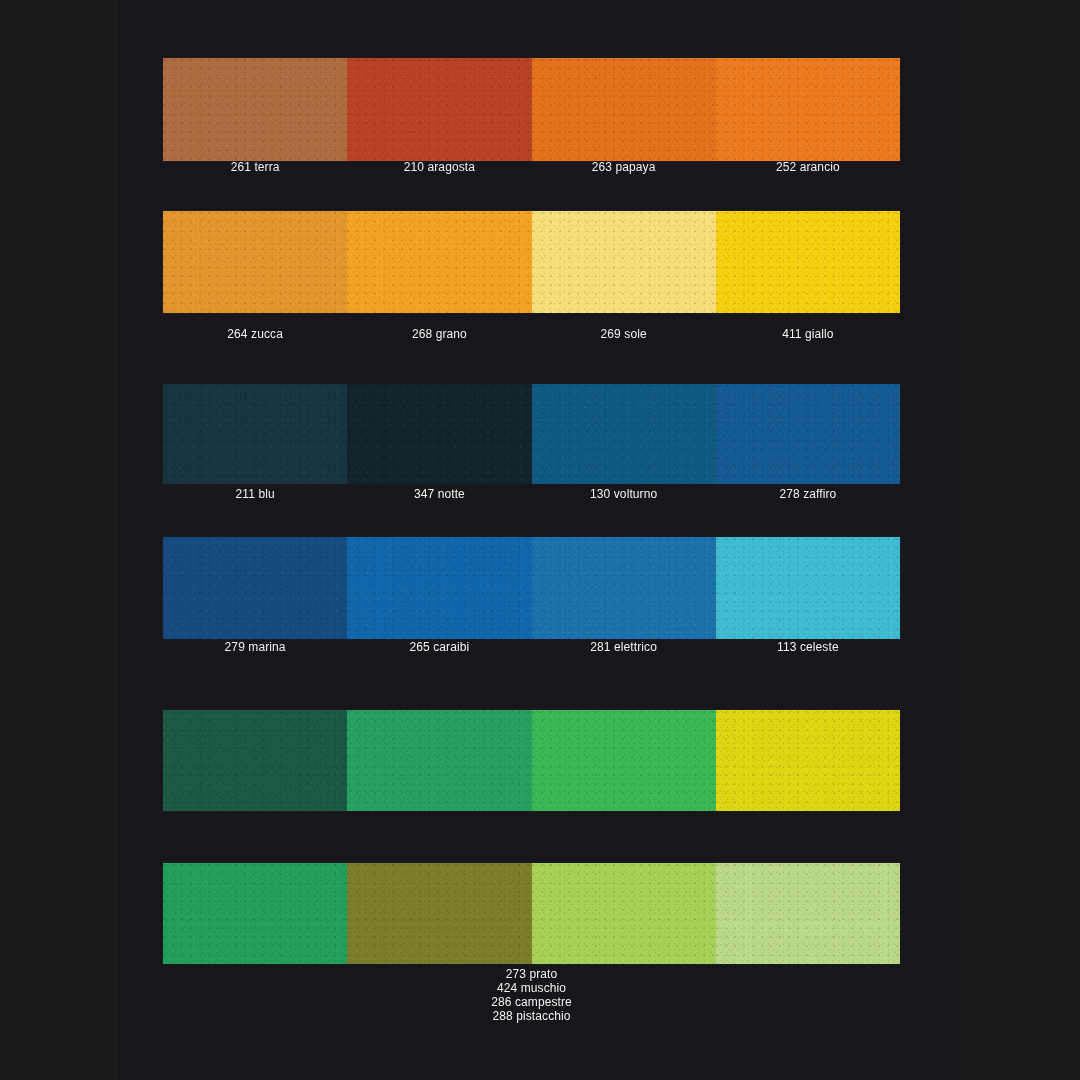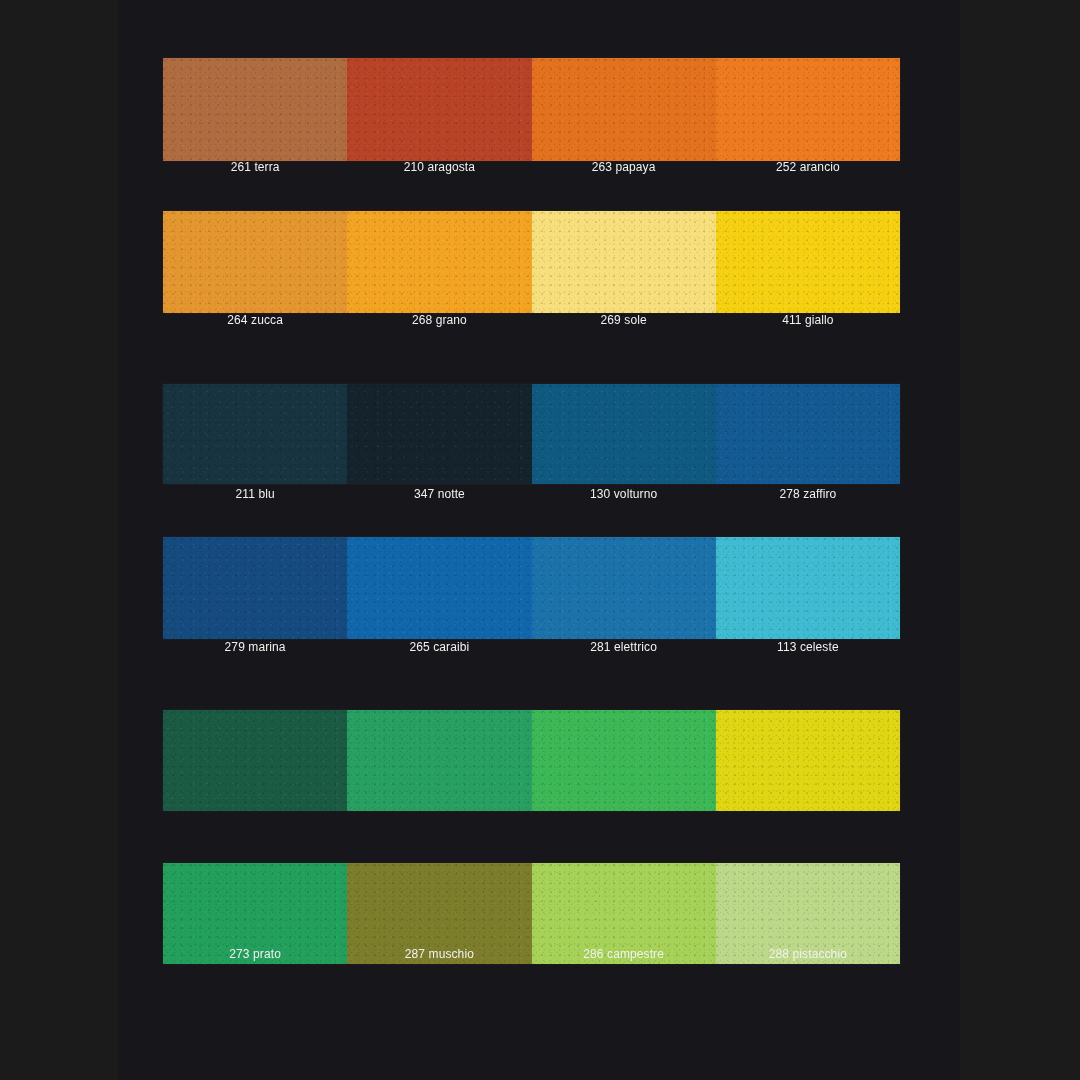--- a/index.html
+++ b/index.html
@@ -110,21 +110,21 @@
         <div class="label">252 arancio</div>
       </div>
       <div class="swatch-row" style="top: 211px; height: 102px;">
         <div class="strip">
           <div class="cell" style="background: rgb(229, 151, 47);"></div>
           <div class="cell" style="background: rgb(244, 164, 35);"></div>
           <div class="cell" style="background: rgb(247, 224, 124);"></div>
           <div class="cell" style="background: rgb(246, 209, 18);"></div>
         </div>
       </div>
-      <div class="label-row" style="top: 313px;">
+      <div class="label-row" style="top: 327px;">
         <div class="label">264 zucca</div>
         <div class="label">268 grano</div>
         <div class="label">269 sole</div>
         <div class="label">411 giallo</div>
       </div>
       <div class="swatch-row" style="top: 384px; height: 100px;">
         <div class="strip">
           <div class="cell" style="background: rgb(24, 52, 64);"></div>
           <div class="cell" style="background: rgb(20, 35, 44);"></div>
           <div class="cell" style="background: rgb(16, 90, 130);"></div>
@@ -160,21 +160,21 @@
         </div>
       </div>
       <div class="swatch-row" style="top: 863px; height: 101px;">
         <div class="strip">
           <div class="cell" style="background: rgb(34, 160, 92);"></div>
           <div class="cell" style="background: rgb(124, 126, 44);"></div>
           <div class="cell" style="background: rgb(166, 210, 87);"></div>
           <div class="cell" style="background: rgb(188, 217, 138);"></div>
         </div>
       </div>
-      <div class="label-row" style="top: 947px;">
+      <div class="label-row" style="top: 967px; flex-direction: column;">
         <div class="label">273 prato</div>
-        <div class="label">287 muschio</div>
+        <div class="label">424 muschio</div>
         <div class="label">286 campestre</div>
         <div class="label">288 pistacchio</div>
       </div>
     </div>
 
 </div>
 
 </body></html>

